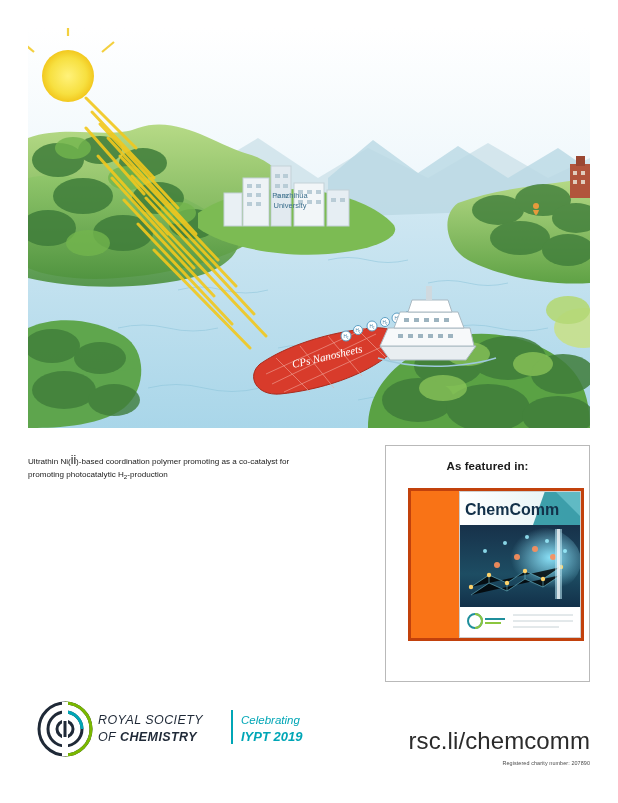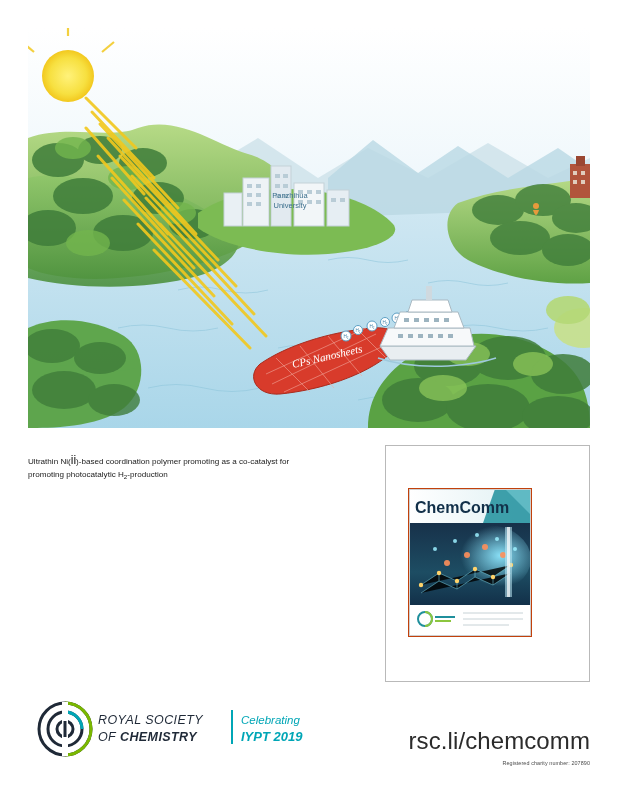--- a/index.html
+++ b/index.html
@@ -62,23 +62,24 @@
     font-weight: bold;
     margin-top: 14px;
     letter-spacing: .1px;
   }
   .journal-cover {
     position: absolute;
     left: 22px;
     top: 42px;
     width: 122px;
     height: 147px;
-    border: 1px solid #c2410c;
+    border: 3px solid #c2410c;
     background: #f97316;
     overflow: hidden;
+    padding-left: 48px;
   }
   .journal-cover svg { display:block; width:100%; height:100%; }
 
   .citation {
     position: absolute;
     left: 22px;
     top: 196px;
     width: 165px;
     font-size: 7.4px;
     line-height: 1.5;
@@ -360,20 +361,21 @@
 
 <div class="text-col">
 
   <p class="para">
     <span>Ultrathin Ni(</span><span class="smallcap">ii</span><span>)-based coordination polymer promoting as a co-catalyst for promoting photocatalytic H</span><sub>2</sub><span>-production</span>
   </p>
 
 </div>
 
 <div class="featured">
+  <div class="featured-title">As featured in:</div>
 
   <div class="journal-cover">
     <svg viewBox="0 0 122 147" preserveAspectRatio="none">
       <defs>
         <linearGradient id="jtop" x1="0" y1="0" x2="1" y2="0">
           <stop offset="0%" stop-color="#ffffff"></stop>
           <stop offset="100%" stop-color="#dff0f3"></stop>
         </linearGradient>
         <linearGradient id="jbody" x1="0" y1="0" x2="0" y2="1">
           <stop offset="0%" stop-color="#17314a"></stop>

